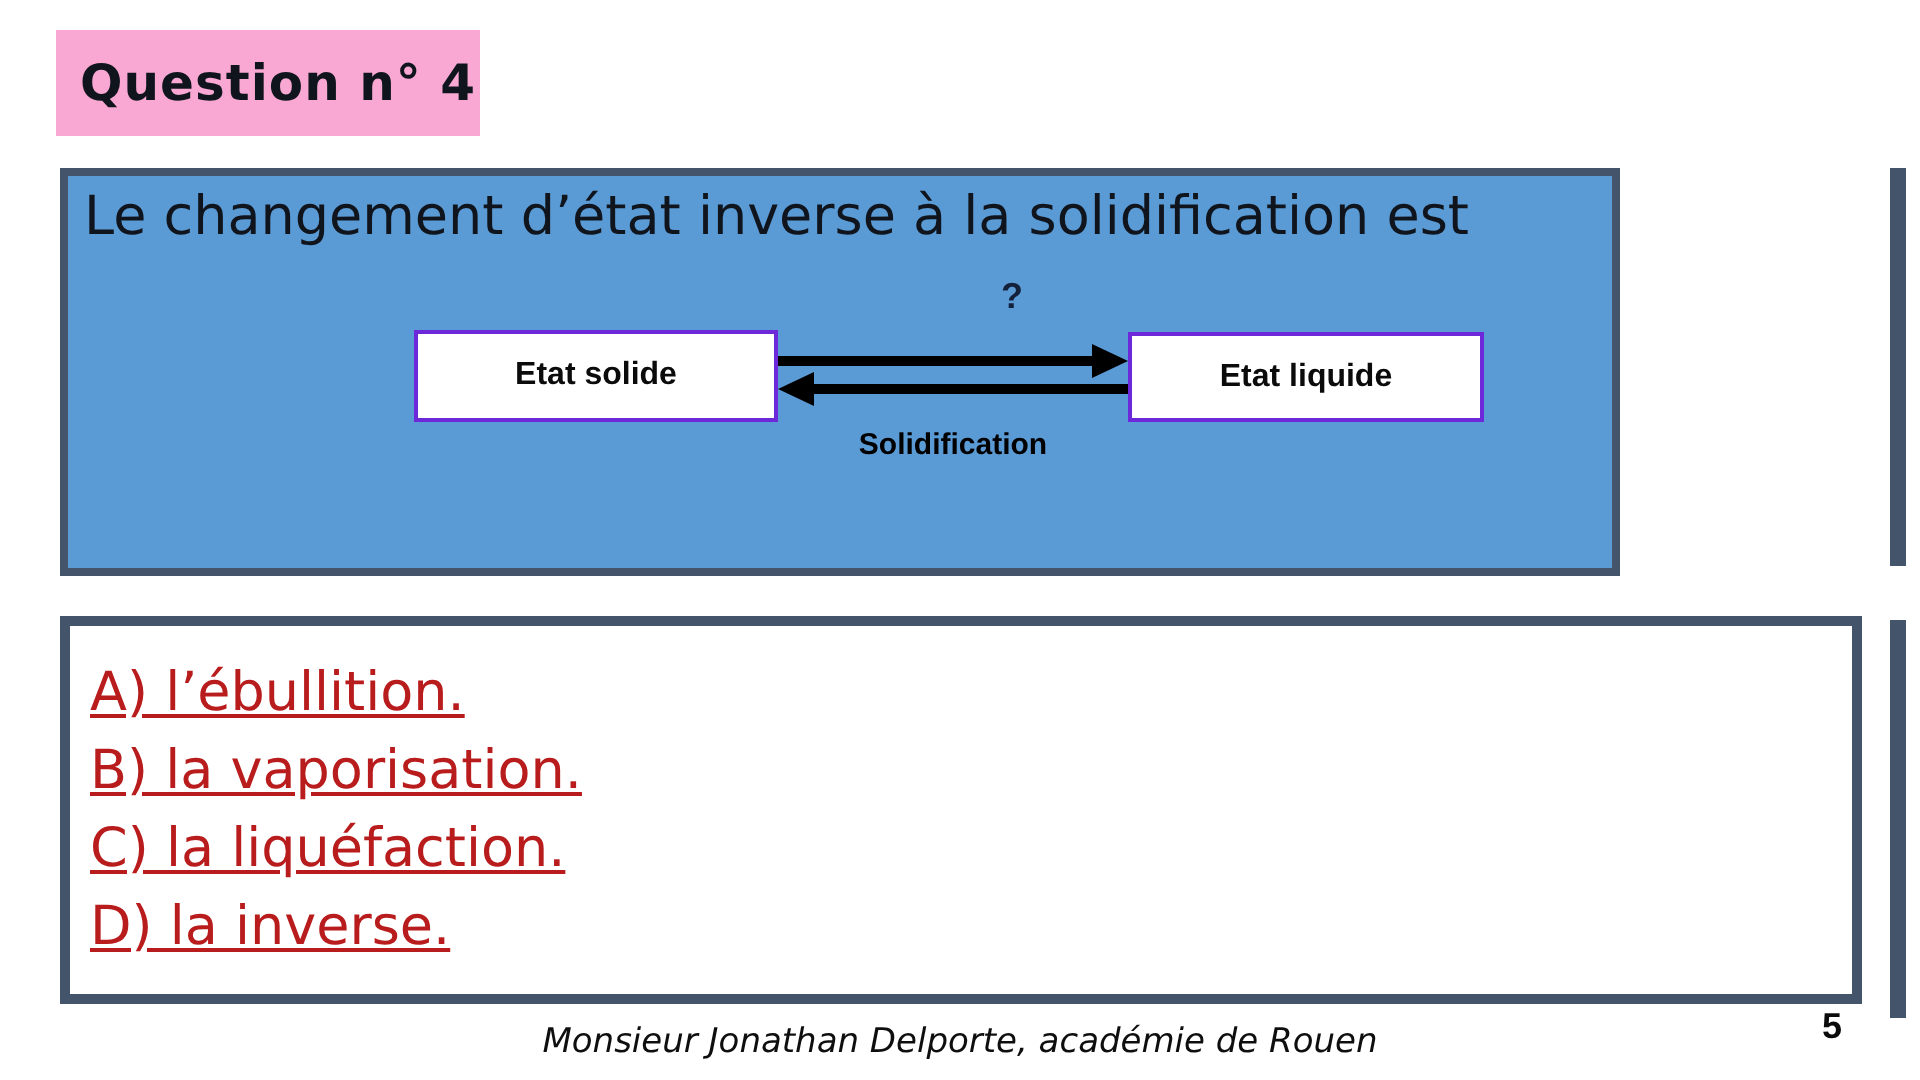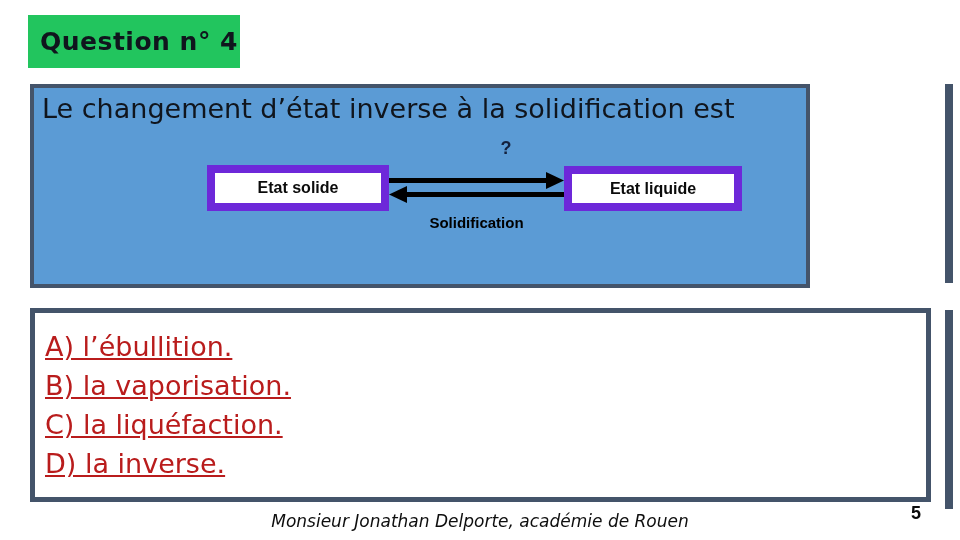--- a/index.html
+++ b/index.html
@@ -3,40 +3,40 @@
 <meta charset="utf-8">
 <style>
   html,body{margin:0;padding:0;background:#ffffff;}
   .slide{
     position:relative;width:960px;height:540px;background:#ffffff;overflow:hidden;
     font-family:"DejaVu Sans",sans-serif;
   }
   
   .question-box{
     position:absolute;left:28px;top:15px;width:212px;height:53px;
-    background:#22c55e;display:flex;align-items:center;box-sizing:border-box;
+    background:#f9a8d4;display:flex;align-items:center;box-sizing:border-box;
     padding-left:12px;
   }
   .question-box span{
     font-size:25px;font-weight:700;color:#10151D;letter-spacing:.5px;white-space:nowrap;
   }
   
   .main-box{
     position:absolute;left:30px;top:84px;width:780px;height:204px;
     background:#5B9BD5;border:4px solid #44546A;box-sizing:border-box;padding-left:12px;
   }
   .main-title{
     position:absolute;left:8px;top:5px;font-size:27px;color:#10151D;white-space:nowrap;
   }
   .qmark{
     position:absolute;left:440px;top:50px;width:64px;text-align:center;
     font-family:"Liberation Sans",sans-serif;font-weight:700;font-size:18px;color:#14213D;
   }
   .state-box{
-    position:absolute;background:#ffffff;border:8px solid #6d28d9;box-sizing:border-box;
+    position:absolute;background:#ffffff;border:2px solid #6d28d9;box-sizing:border-box;
     display:flex;align-items:center;justify-content:center;
     font-family:"Liberation Sans",sans-serif;font-weight:700;font-size:16px;color:#0b0b0b;
   }
   .state-box.left{left:173px;top:77px;width:182px;height:46px;}
   .state-box.right{left:530px;top:78px;width:178px;height:45px;}
   .arrows{position:absolute;left:355px;top:82px;width:175px;height:36px;}
   .solid-label{
     position:absolute;left:355px;top:126px;width:175px;text-align:center;
     font-family:"Liberation Sans",sans-serif;font-weight:700;font-size:15px;color:#000000;
   }

